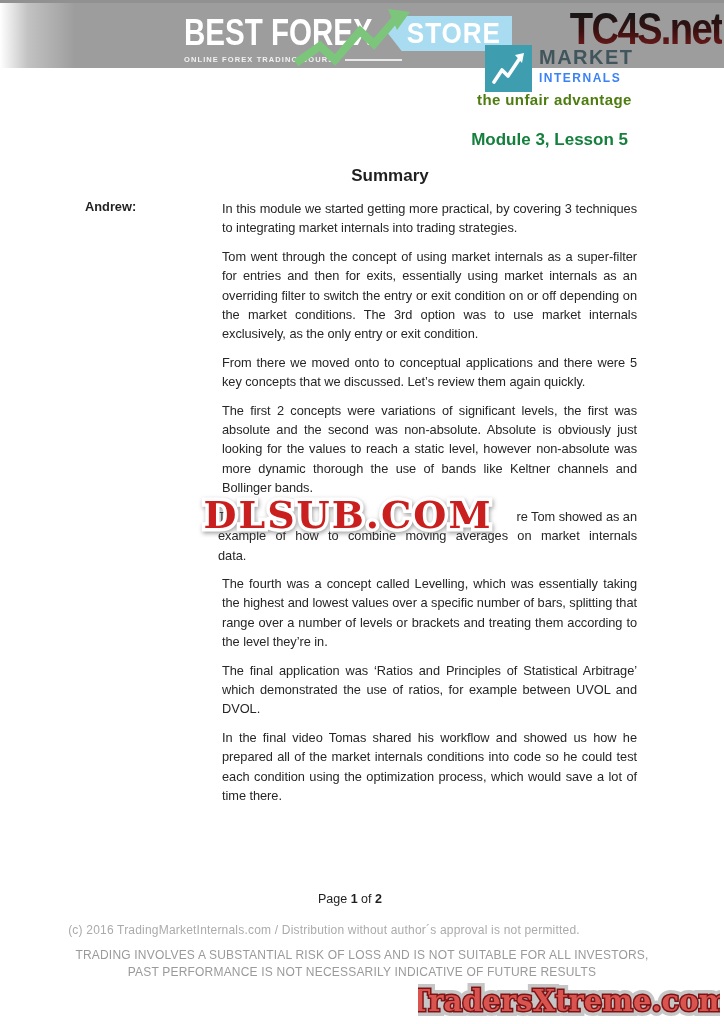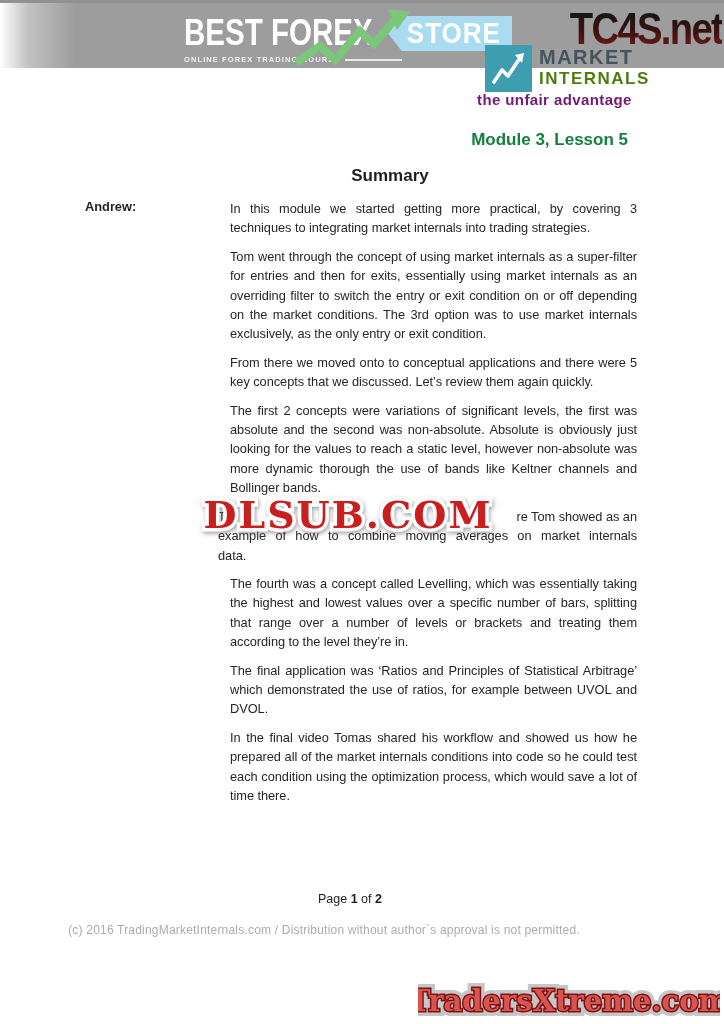--- a/index.html
+++ b/index.html
@@ -46,34 +46,34 @@
     white-space:nowrap;
   }
 
   .mi-logo { position:absolute; left:469px; top:45px; display:flex;padding-left:16px; }
   .mi-square {
     width:47px; height:47px; background:#3e9eb0; flex:0 0 auto;
     display:flex; align-items:center; justify-content:center;
   }
   .mi-text { margin-left:7px; margin-top:1px; }
   .mi-market { font-size:20px; font-weight:bold; color:#41565c; letter-spacing:1.5px; line-height:22px; white-space:nowrap; }
-  .mi-internals { font-size:17px; font-weight:bold; color:#4d7c0f; letter-spacing:1.5px; line-height:21px; white-space:nowrap; }
+  .mi-internals { font-size:12px; font-weight:bold; color:#3b82f6; letter-spacing:1.5px; line-height:21px; white-space:nowrap; }
   .mi-tagline {
     position:absolute; left:477px; top:91px; font-size:15px; font-weight:bold;
-    color:#701a75; letter-spacing:.4px; white-space:nowrap;
+    color:#4d7c0f; letter-spacing:.4px; white-space:nowrap;
   }
 
   
   .doc-title { position:absolute; left:0; width:628px; top:130px; text-align:right; font-size:17px; font-weight:bold; color:#15803d; }
   .doc-subtitle { position:absolute; left:16px; width:724px; top:166px; text-align:center; font-size:17px; font-weight:bold; color:#1f1f1f;padding-left:24px; }
 
   .content { position:absolute; left:85px; top:199px; width:552px; display:flex; }
   .speaker { width:133px; flex:0 0 auto; font-size:12.8px; font-weight:bold; color:#1f1f1f; }
   .paragraphs { flex:1; font-size:12.8px; line-height:19.4px; letter-spacing:-.05px; color:#262626; }
-  .paragraphs p { text-align:justify; margin:0 0 9px 12px; }
+  .paragraphs p { text-align:justify; margin:0 0 9px 4px; }
 
   .wm-block { position:relative; margin:0 0 9px 0; }
   .wm-line1 { display:flex; justify-content:space-between; }
   .wm-line2 { text-align:justify; text-align-last:justify; }
   .watermark-svg {
     position:absolute; left:-26px; top:-17px;
     filter:drop-shadow(1px 2px 2px rgba(90,90,90,.55));
   }
 
   
@@ -150,19 +150,23 @@
       <p>The fourth was a concept called Levelling, which was essentially taking the highest and lowest values over a specific number of bars, splitting that range over a number of levels or brackets and treating them according to the level they’re in.</p>
       <p>The final application was ‘Ratios and Principles of Statistical Arbitrage’ which demonstrated the use of ratios, for example between UVOL and DVOL.</p>
       <p>In the final video Tomas shared his workflow and showed us how he prepared all of the market internals conditions into code so he could test each condition using the optimization process, which would save a lot of time there.</p>
     </div>
   </div>
 
   <div class="page-num"><span>Page </span><span class="b">1</span><span> of </span><span class="b">2</span></div>
 
   <div class="copyright">(c) 2016 TradingMarketInternals.com / Distribution without author´s approval is not permitted.</div>
 
+  <div class="disclaimer">
+    <div>TRADING INVOLVES A SUBSTANTIAL RISK OF LOSS AND IS NOT SUITABLE FOR ALL INVESTORS,</div>
+    <div>PAST PERFORMANCE IS NOT NECESSARILY INDICATIVE OF FUTURE RESULTS</div>
+  </div>
 
   <svg class="tx-logo" width="302" height="42" viewBox="0 0 302 42">
     <text x="151" y="31" text-anchor="middle" font-family="DejaVu Serif, serif" font-size="29" font-weight="bold" fill="#7c1416" stroke="#c6c6c6" stroke-width="10" paint-order="stroke">TradersXtreme.com</text>
     <text x="151" y="31" text-anchor="middle" font-family="DejaVu Serif, serif" font-size="29" font-weight="bold" fill="#d9534f" stroke="#7c1416" stroke-width="3" paint-order="stroke">TradersXtreme.com</text>
   </svg>
 
 </div>
 
 </body></html>

